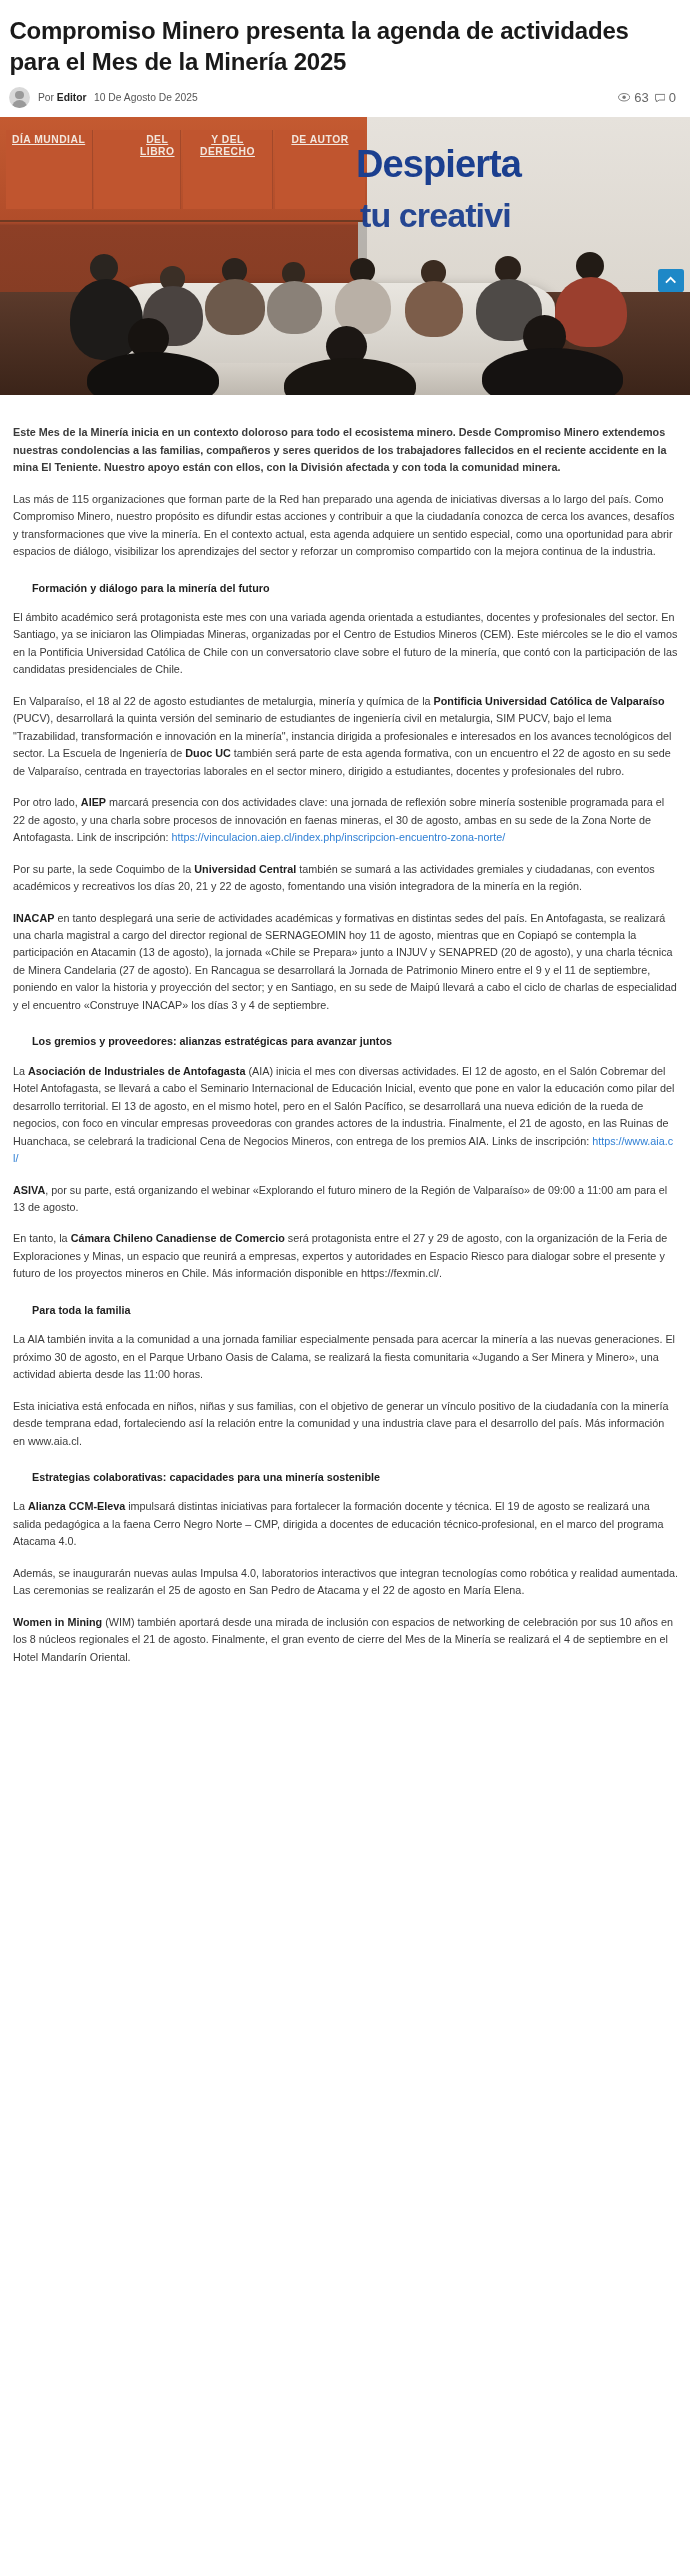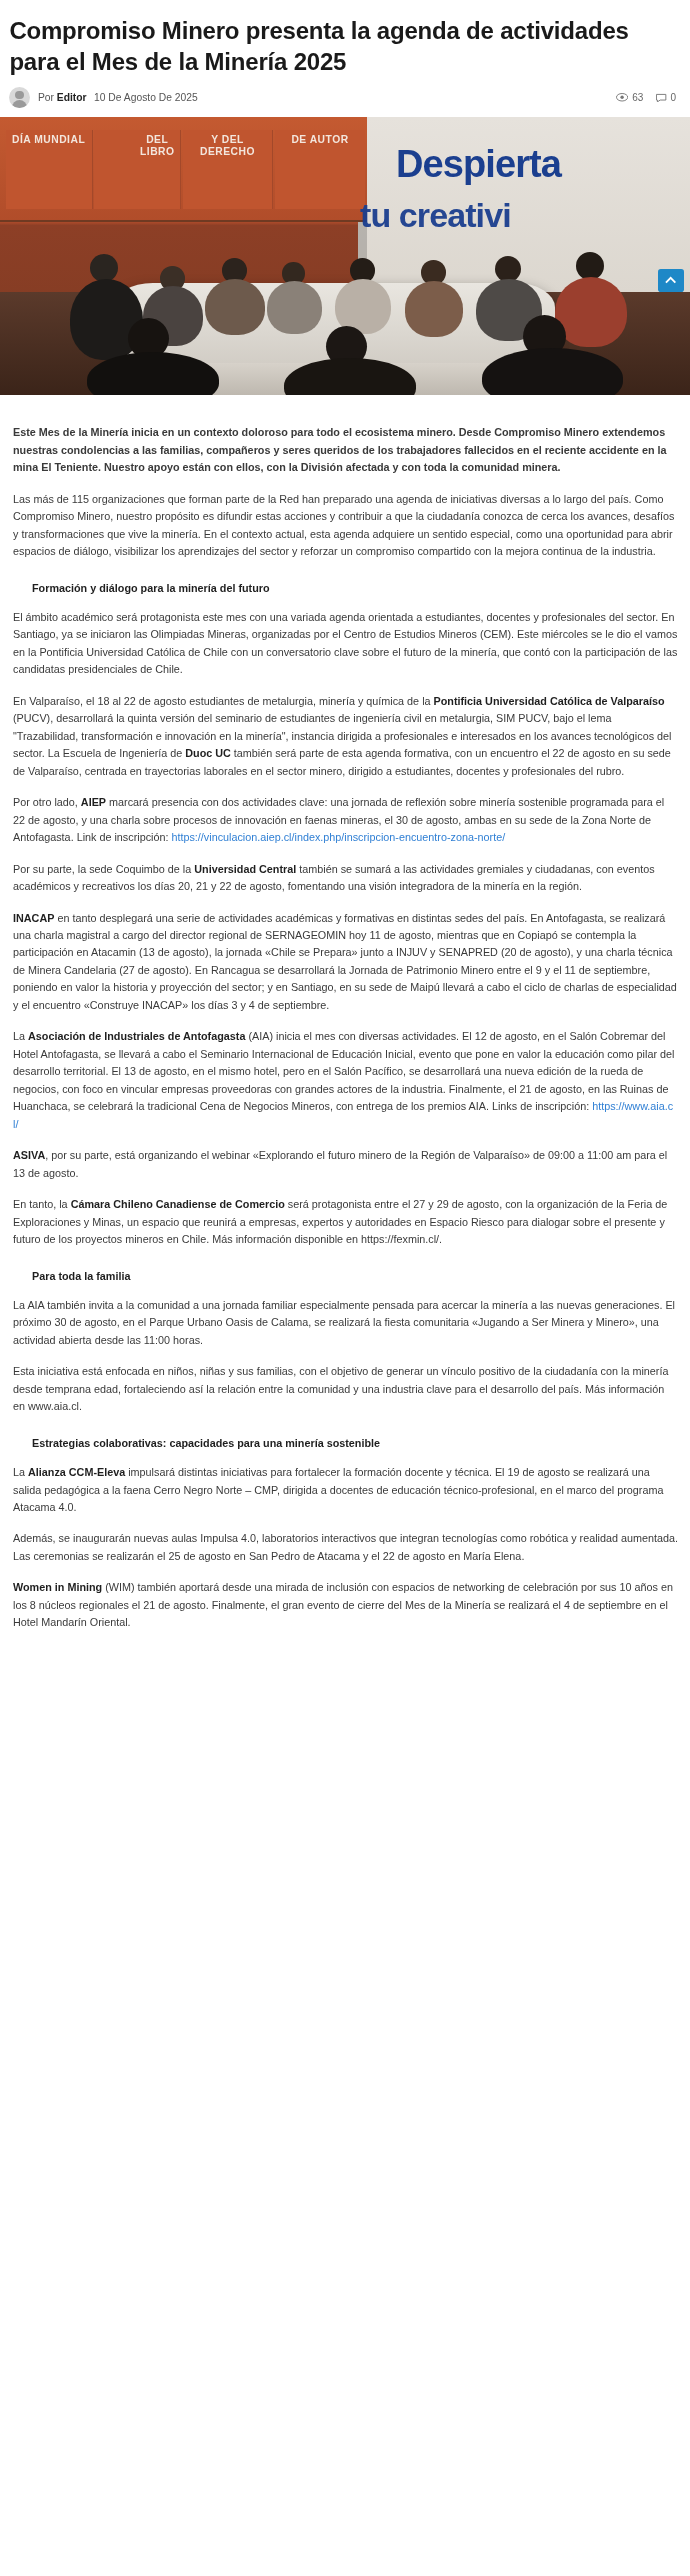--- a/index.html
+++ b/index.html
@@ -62,22 +62,22 @@
     background: #9a9a9a;
     left: 2.8px; top: 13px;
   }
   .meta-author { color: #555555; }
   .meta-author b { color: #222222; }
   .meta-date { color: #555555; }
   .meta-right {
     margin-left: auto;
     display: flex;
     align-items: center;
-    gap: 13px;
-    font-size: 10px;
+    gap: 6px;
+    font-size: 13px;
     color: #666666;
     padding-right: 5.6px;
   }
   .meta-stat {
     display: flex;
     align-items: center;
     gap: 3.8px;
   }
   .meta-stat svg { display: block; }
   .hero {
@@ -113,28 +113,29 @@
     background: #c0552f;
     border-right: 1.9px solid #a3482a;
     color: #f3e6dd;
     font-family: "Liberation Sans", sans-serif;
     font-weight: bold;
     font-size: 10.3px;
     line-height: 1.2;
     letter-spacing: 0.5px;
     padding: 3.8px 5.6px;
     text-align: center;
+    text-decoration: underline;
   }
   .hero .bp1 { left: 5.6px; width: 87px; }
   .hero .bp2 { left: 94px; width: 87px; padding-left: 46px; }
   .hero .bp3 { left: 183px; width: 90px; }
   .hero .bp4 { left: 275px; width: 90px; border-right: none; }
   .hero .despierta {
     position: absolute;
-    left: 396px; top: 26px;
+    left: 356px; top: 26px;
     color: #1b3f8f;
     font-size: 38px;
     font-weight: bold;
     letter-spacing: -0.9px;
     font-family: "Liberation Sans", sans-serif;
   }
   .hero .despierta2 {
     position: absolute;
     left: 360px; top: 79px;
     color: #1b3f8f;
@@ -321,20 +322,21 @@
     </p>
 
     <p>
       <span>Por su parte, la sede Coquimbo de la </span><b>Universidad Central</b><span> también se sumará a las actividades gremiales y ciudadanas, con eventos académicos y recreativos los días 20, 21 y 22 de agosto, fomentando una visión integradora de la minería en la región.</span>
     </p>
 
     <p>
       <b>INACAP</b><span> en tanto desplegará una serie de actividades académicas y formativas en distintas sedes del país. En Antofagasta, se realizará una charla magistral a cargo del director regional de SERNAGEOMIN hoy 11 de agosto, mientras que en Copiapó se contempla la participación en Atacamin (13 de agosto), la jornada «Chile se Prepara» junto a INJUV y SENAPRED (20 de agosto), y una charla técnica de Minera Candelaria (27 de agosto). En Rancagua se desarrollará la Jornada de Patrimonio Minero entre el 9 y el 11 de septiembre, poniendo en valor la historia y proyección del sector; y en Santiago, en su sede de Maipú llevará a cabo el ciclo de charlas de especialidad y el encuentro «Construye INACAP» los días 3 y 4 de septiembre.</span>
     </p>
 
+    <h3>Los gremios y proveedores: alianzas estratégicas para avanzar juntos</h3>
 
     <p>
       <span>La </span><b>Asociación de Industriales de Antofagasta</b><span> (AIA) inicia el mes con diversas actividades. El 12 de agosto, en el Salón Cobremar del Hotel Antofagasta, se llevará a cabo el Seminario Internacional de Educación Inicial, evento que pone en valor la educación como pilar del desarrollo territorial. El 13 de agosto, en el mismo hotel, pero en el Salón Pacífico, se desarrollará una nueva edición de la rueda de negocios, con foco en vincular empresas proveedoras con grandes actores de la industria. Finalmente, el 21 de agosto, en las Ruinas de Huanchaca, se celebrará la tradicional Cena de Negocios Mineros, con entrega de los premios AIA. Links de inscripción: </span><a href="#">https://www.aia.cl/</a>
     </p>
 
     <p>
       <b>ASIVA</b><span>, por su parte, está organizando el webinar «Explorando el futuro minero de la Región de Valparaíso» de 09:00 a 11:00 am para el 13 de agosto.</span>
     </p>
 
     <p>

